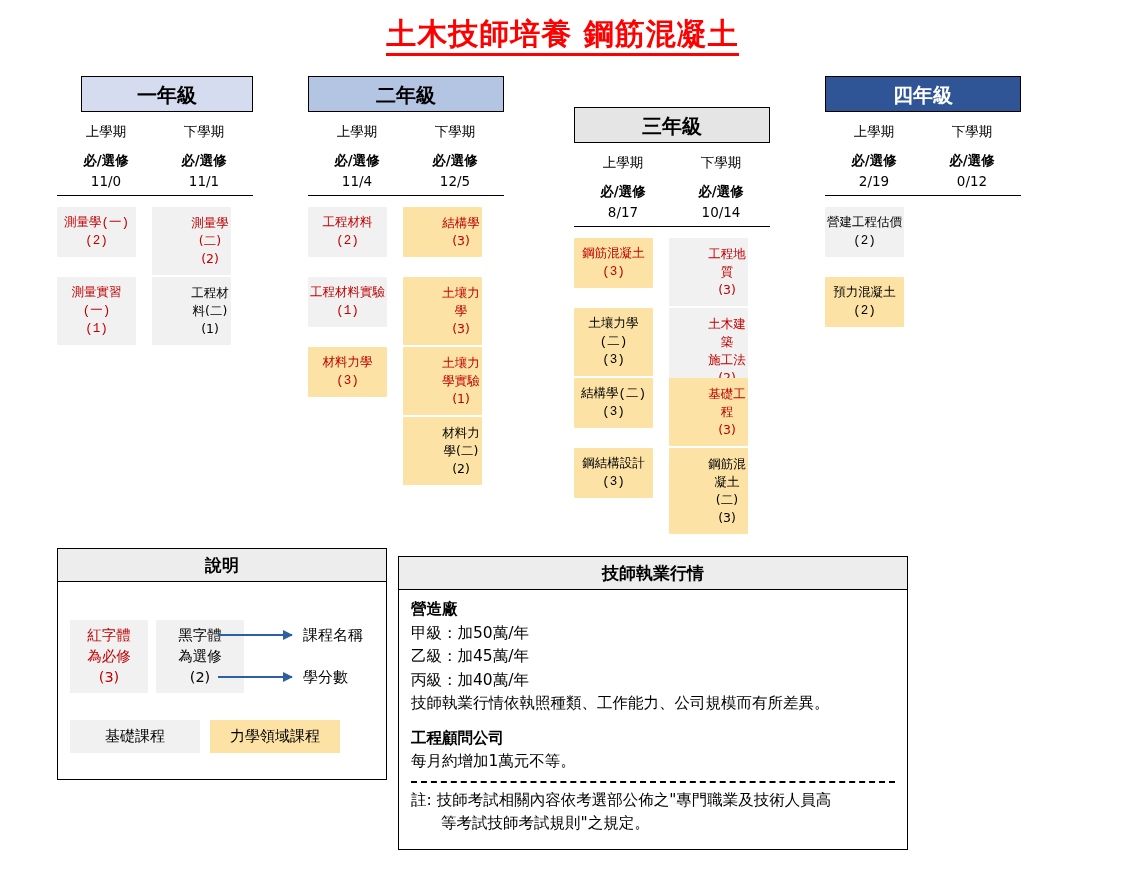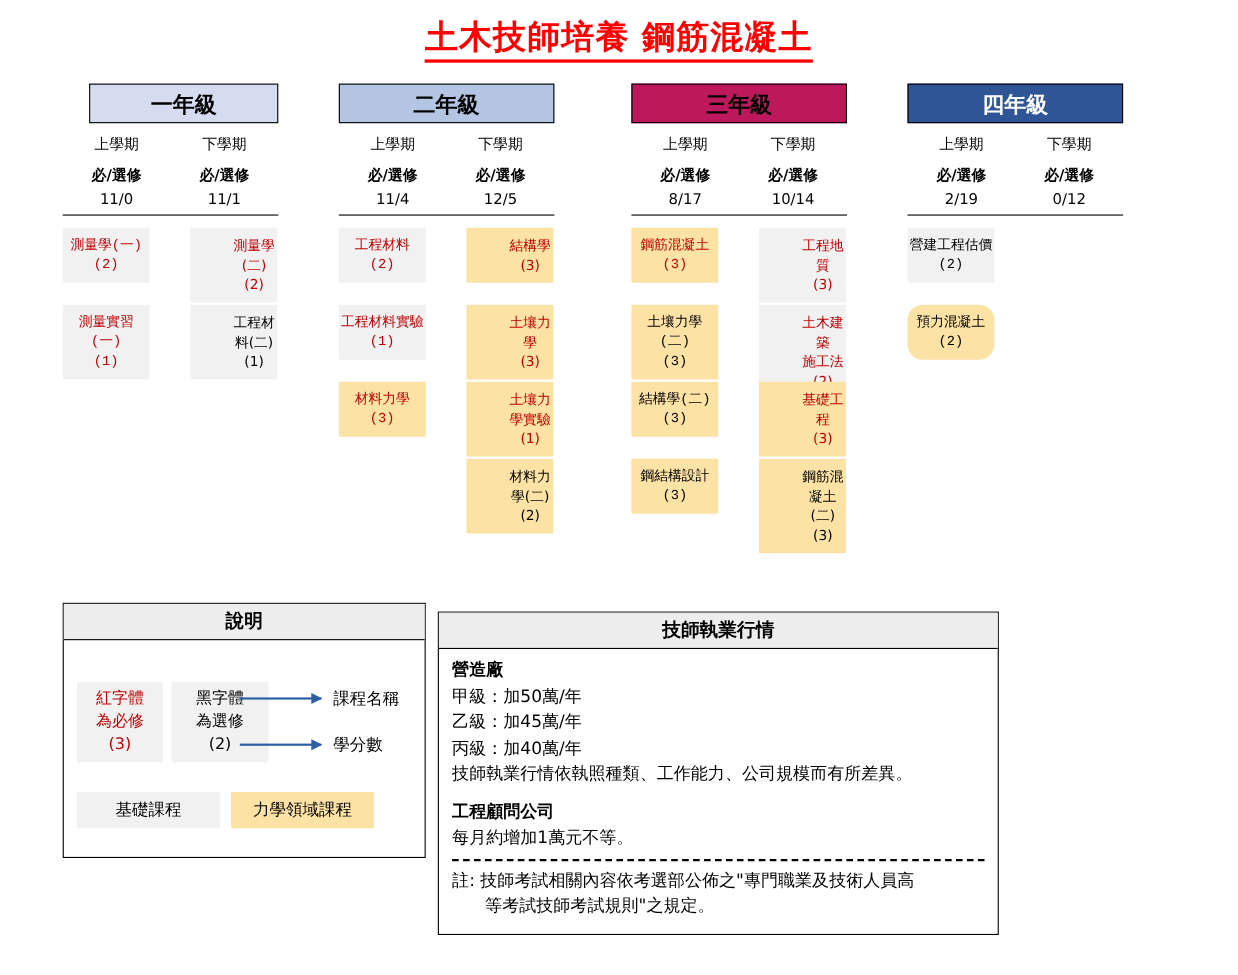--- a/index.html
+++ b/index.html
@@ -95,21 +95,21 @@
   }
   .course-box.basic  { background: #F1F1F1; }
   .course-box.mech   { background: #FCE2A4; }
   .course-box.req    { color: #C00000; }
   .course-box.elec   { color: #000000; }
   .course-box .cname { display: block; }
   .course-box .ccred { display: block; }
 
   
   .slot-a { left: 0px; font-family: Liberation Mono, monospace; }
-  .slot-b { left: 116px; padding-left: 39px; }
+  .slot-b { left: 95px; padding-left: 39px; }
 
   
   .panel {
     position: absolute;
     border: 1.3px solid #000000;
     box-sizing: border-box;
     background: #ffffff;
   }
   .panel-head {
     height: 32px;
@@ -282,21 +282,21 @@
           <span class="cname">土壤力學實驗</span>
           <span class="ccred">(1)</span>
         </div>
         <div class="course-box mech elec slot-b" style="top: 210px;">
           <span class="cname">材料力學(二)</span>
           <span class="ccred">(2)</span>
         </div>
       </div>
     </div>
     <div class="year-col" data-col="2">
-      <div class="year-header" style="background: #be185d; color: rgb(0, 0, 0);">三年級</div>
+      <div class="year-header" style="background: #e5e5e5; color: rgb(0, 0, 0); margin-top: 31px;">三年級</div>
       <div class="sem-row">
         <div class="sem-cell">
           <div class="sem-name">上學期</div>
           <div class="sem-req">必/選修</div>
           <div class="sem-num">8/17</div>
         </div>
         <div class="sem-cell">
           <div class="sem-name">下學期</div>
           <div class="sem-req">必/選修</div>
           <div class="sem-num">10/14</div>
@@ -351,21 +351,21 @@
           <div class="sem-req">必/選修</div>
           <div class="sem-num">0/12</div>
         </div>
       </div>
       <div class="col-rule"></div>
       <div class="course-grid">
         <div class="course-box basic elec slot-a" style="top: 0px;">
           <span class="cname">營建工程估價</span>
           <span class="ccred">(2)</span>
         </div>
-        <div class="course-box mech elec slot-a" style="top: 70px; border-radius: 14px;">
+        <div class="course-box mech elec slot-a" style="top: 70px;">
           <span class="cname">預力混凝土</span>
           <span class="ccred">(2)</span>
         </div>
       </div>
     </div>
   </div>
 
 <div class="panel" id="legend-panel">
   <div class="panel-head">說明</div>
   <div class="legend-body">

